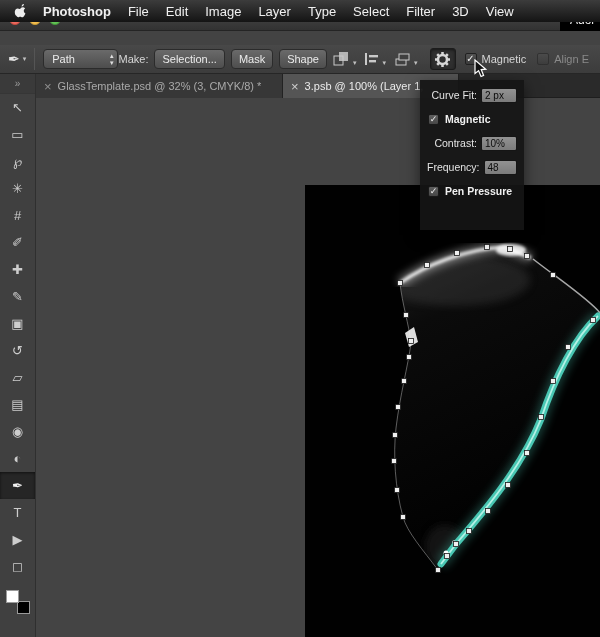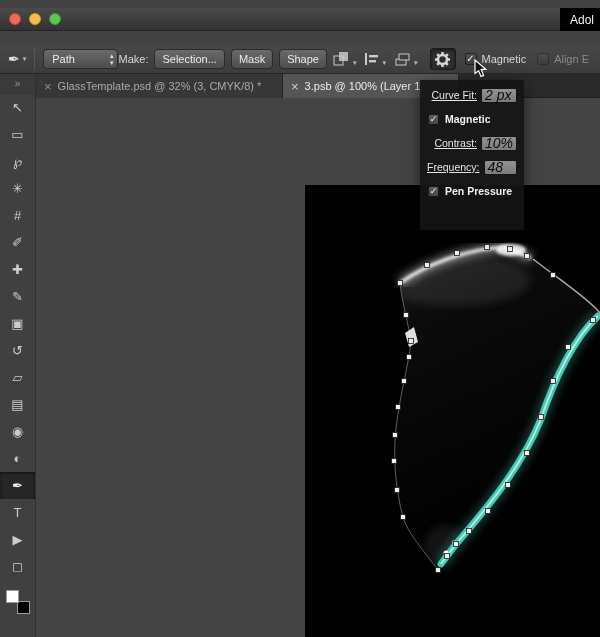--- a/index.html
+++ b/index.html
@@ -81,24 +81,24 @@
 
   
   .canvas { position:absolute; left:36px; top:98px; width:564px; height:539px; background:#444; z-index:1; }
   .image { position:absolute; left:305px; top:185px; width:295px; height:452px; background:#000; z-index:2; }
 
   
   .popover { position:absolute; left:420px; top:80px; width:104px; height:150px;
     background:rgba(20,20,20,0.93); box-shadow:0 5px 14px rgba(0,0,0,.55); z-index:40; padding-top:3px; }
   .prow { height:24px; display:flex; align-items:center; justify-content:flex-end; padding:0 7px; }
   .prow.chk { justify-content:flex-start; padding-left:8px; }
-  .plabel { color:#e3e3e3; font-size:10.5px; margin-right:4px; white-space:nowrap;text-decoration:underline; }
+  .plabel { color:#e3e3e3; font-size:10.5px; margin-right:4px; white-space:nowrap; }
   .pfield { width:36px; height:15px; background:linear-gradient(#929292,#7b7b7b);
-    border:1px solid #151515; border-radius:2px; color:#0c0c0c; font-size:14px;
-    display:flex; align-items:center; padding-left:3px;font-style:italic; }
+    border:1px solid #151515; border-radius:2px; color:#0c0c0c; font-size:10px;
+    display:flex; align-items:center; padding-left:3px; }
   .pcb { width:11px; height:11px; background:linear-gradient(#5e5e5e,#474747); border:1px solid #191919;
     border-radius:2px; display:flex; align-items:center; justify-content:center; margin-right:6px; }
   .pcb i { font-style:normal; color:#f2f2f2; font-size:9px; line-height:1; }
   .pchk-label { color:#f0f0f0; font-size:10.5px; font-weight:bold; }
 
   .cursor { position:absolute; left:474px; top:59px; z-index:50; }
 </style>
 </head>
 <body>
 
@@ -323,20 +323,37 @@
 
   <div class="titlebar">
     <div class="lights">
       <span class="light red"></span>
       <span class="light yellow"></span>
       <span class="light green"></span>
     </div>
     <div class="title-right">Adol</div>
   </div>
 
+  <div class="menubar">
+    <span class="apple">
+      <svg width="13" height="15" viewBox="0 0 17 20" fill="#ededed">
+        <path d="M8.5 5.5c1-.9 2.5-1.5 3.8-1.2 1 .2 1.9.8 2.4 1.6-1.2.8-1.9 2-1.8 3.4.1 1.5 1 2.7 2.2 3.2-.4 1.2-1 2.4-1.8 3.4-.7.9-1.5 1.8-2.6 1.8-1 0-1.4-.6-2.6-.6-1.2 0-1.6.6-2.6.6-1.1 0-1.9-1-2.6-1.9C1.4 14.9.6 12.3 1 9.8 1.3 7.7 2.8 6 4.7 6c1 0 1.9.6 2.6.6.4 0 .8-.2 1.2-.4zM10.8 1c.5-.6 1.4-1.1 2.2-1 .1.9-.3 1.8-.8 2.4-.5.6-1.4 1.1-2.2 1-.1-.8.3-1.8.8-2.4z"></path>
+      </svg>
+    </span>
+    <span class="menu-item app">Photoshop</span>
+    <span class="menu-item">File</span>
+    <span class="menu-item">Edit</span>
+    <span class="menu-item">Image</span>
+    <span class="menu-item">Layer</span>
+    <span class="menu-item">Type</span>
+    <span class="menu-item">Select</span>
+    <span class="menu-item">Filter</span>
+    <span class="menu-item">3D</span>
+    <span class="menu-item">View</span>
+  </div>
 
   <div class="popover">
     <div class="prow">
       <span class="plabel">Curve Fit:</span>
       <span class="pfield">2 px</span>
     </div>
     <div class="prow chk">
       <span class="pcb">
           <i>✓</i>
         </span>

